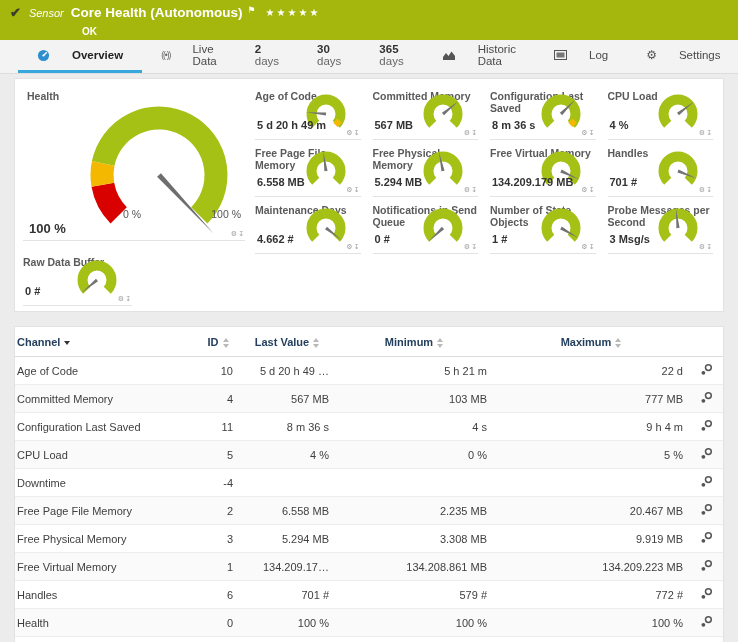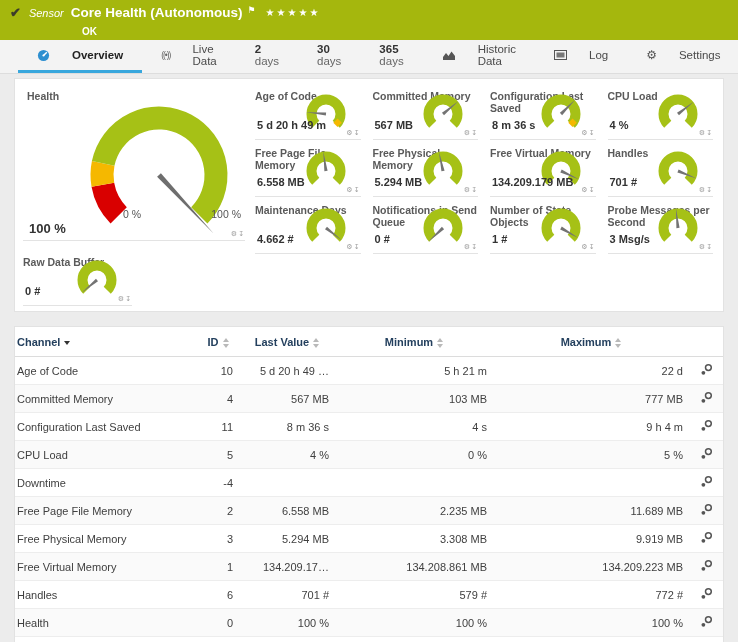--- a/index.html
+++ b/index.html
@@ -350,21 +350,21 @@
               <td class="c-tools"><svg width="13" height="13" viewBox="0 0 13 13">
                   <circle cx="8.4" cy="4.6" r="2.9" fill="none" stroke="#555" stroke-width="1.5"></circle>
                   <circle cx="3.4" cy="9.8" r="1.9" fill="#555"></circle>
                 </svg></td>
             </tr>
             <tr>
               <td class="c-channel">Free Page File Memory</td>
               <td class="c-id">2</td>
               <td class="c-last">6.558 MB</td>
               <td class="c-min">2.235 MB</td>
-              <td class="c-max">11.689 MB</td>
+              <td class="c-max">20.467 MB</td>
               <td class="c-tools"><svg width="13" height="13" viewBox="0 0 13 13">
                   <circle cx="8.4" cy="4.6" r="2.9" fill="none" stroke="#555" stroke-width="1.5"></circle>
                   <circle cx="3.4" cy="9.8" r="1.9" fill="#555"></circle>
                 </svg></td>
             </tr>
             <tr>
               <td class="c-channel">Free Physical Memory</td>
               <td class="c-id">3</td>
               <td class="c-last">5.294 MB</td>
               <td class="c-min">3.308 MB</td>

